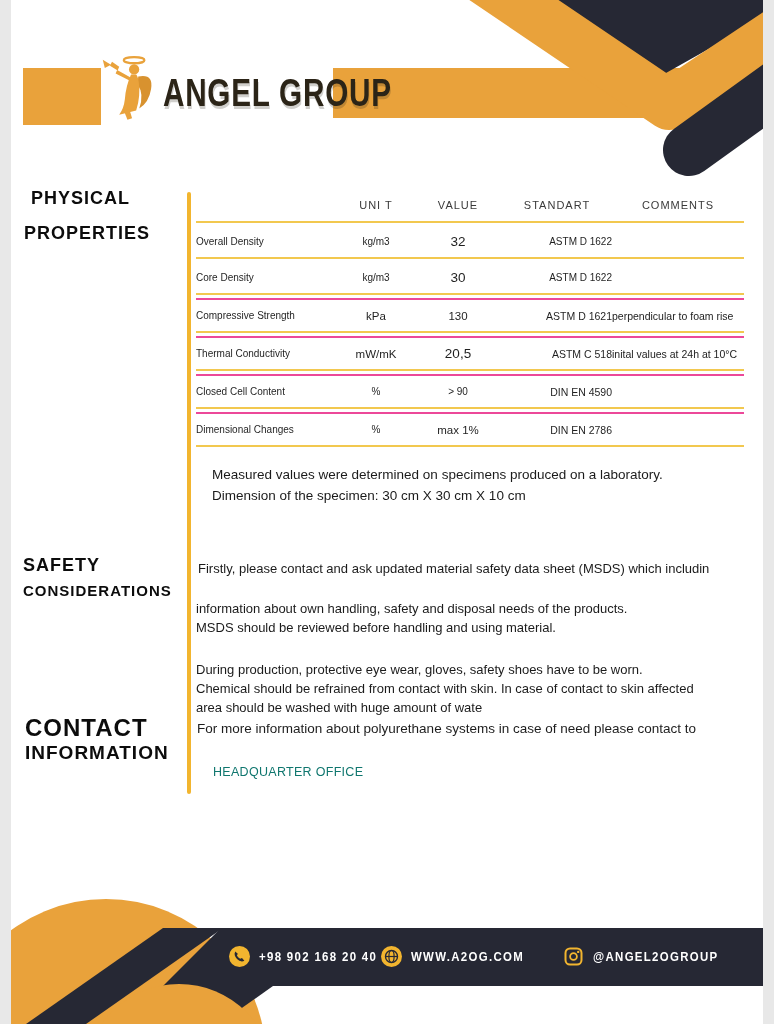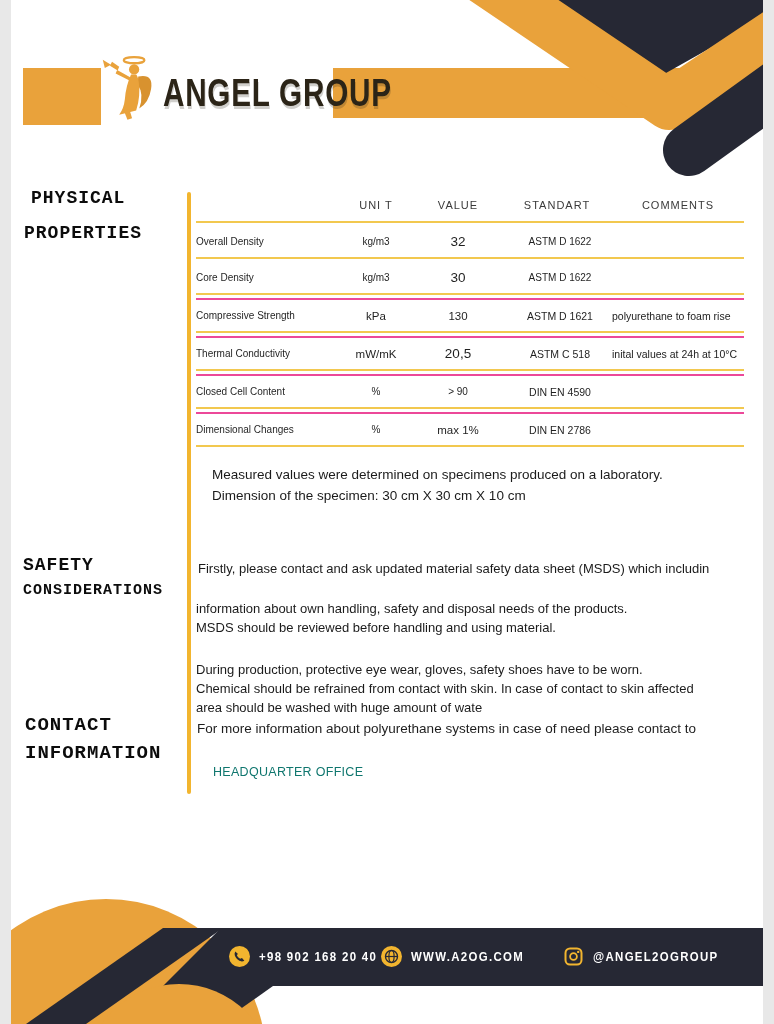--- a/index.html
+++ b/index.html
@@ -15,47 +15,47 @@
   .bar-right{left:322px;top:68px;width:452px;height:50px;background:#E9A23B;}
   .angel{left:88px;top:54px;width:62px;height:74px;}
   .logo-text{
     left:152px;top:72px;font-size:38px;font-weight:bold;color:#2b2417;
     letter-spacing:1px;white-space:nowrap;transform:scaleX(0.78);
     transform-origin:left top;text-shadow:1px 3px 0 rgba(43,36,23,0.22);
   }
   .corner-tr{right:0;top:0;width:310px;height:185px;}
 
   
-  .h-big{font-weight:bold;color:#0c0c0c;letter-spacing:1px;white-space:nowrap;font-family:Liberation Mono, monospace;}
+  .h-big{font-weight:bold;color:#0c0c0c;letter-spacing:1px;white-space:nowrap;}
   .h1a{left:20px;top:188px;font-size:18px;}
   .h1b{left:13px;top:223px;font-size:18px;}
   .h2a{left:12px;top:555px;font-size:18px;}
   .h2b{left:12px;top:582px;font-size:15px;}
-  .h3a{left:14px;top:714px;font-size:19px;}
+  .h3a{left:14px;top:714px;font-size:24px;}
   .h3b{left:14px;top:742px;font-size:19px;}
 
   .vline{left:176px;top:192px;width:4px;height:602px;background:#F2B52F;border-radius:2px;}
 
   
   .props{left:185px;top:196px;width:548px;border-collapse:separate;border-spacing:0 3px;}
   .props col.c1{width:142px}.props col.c2{width:76px}.props col.c3{width:88px}
   .props col.c4{width:110px}.props col.c5{width:132px}
   .props th{
     font-size:11px;font-weight:normal;color:#3a3a3a;letter-spacing:1px;
     padding:0 0 10px 0;border-bottom:2px solid #F2C84F;text-align:center;
   }
   .props th.empty{border-bottom:2px solid #F2C84F;}
   .props td{
     height:31px;border-bottom:2px solid #F2C84F;font-size:10px;color:#1f1f1f;
     vertical-align:middle;padding:0;
   }
   .props tr.banded td{border-top:2px solid #ec4899;}
   .props td.prop{text-align:left;}
   .props td.unit,.props td.val{text-align:center;}
-  .props td.std{text-align:center;padding-left:6px;margin-left:20px;}
+  .props td.std{text-align:right;padding-left:6px;margin-left:20px;}
   .props td.com{text-align:left;font-size:10.5px;color:#222;}
   .props td.sm{font-size:10.5px;}
   .props td.md{font-size:11.5px;}
   .props td.lg{font-size:13.5px;}
 
   .notes{left:201px;top:464px;font-size:13.5px;line-height:21px;color:#1b1b1b;}
 
   
   .bodytext{font-size:13px;line-height:19px;color:#1b1b1b;width:560px;}
   .saf1{left:187px;top:559px;}
@@ -139,21 +139,21 @@
         <td class="unit">kg/m3</td>
         <td class="val lg">30</td>
         <td class="std">ASTM D 1622</td>
         <td class="com"></td>
       </tr>
       <tr class="banded">
         <td class="prop">Compressive Strength</td>
         <td class="unit md">kPa</td>
         <td class="val md">130</td>
         <td class="std sm">ASTM D 1621</td>
-        <td class="com">polyurethane to foam rise</td>
+        <td class="com">perpendicular to foam rise</td>
       </tr>
       <tr class="banded">
         <td class="prop">Thermal Conductivity</td>
         <td class="unit md">mW/mK</td>
         <td class="val lg">20,5</td>
         <td class="std sm">ASTM C 518</td>
         <td class="com">inital values at 24h at 10°C</td>
       </tr>
       <tr class="banded">
         <td class="prop">Closed Cell Content</td>

